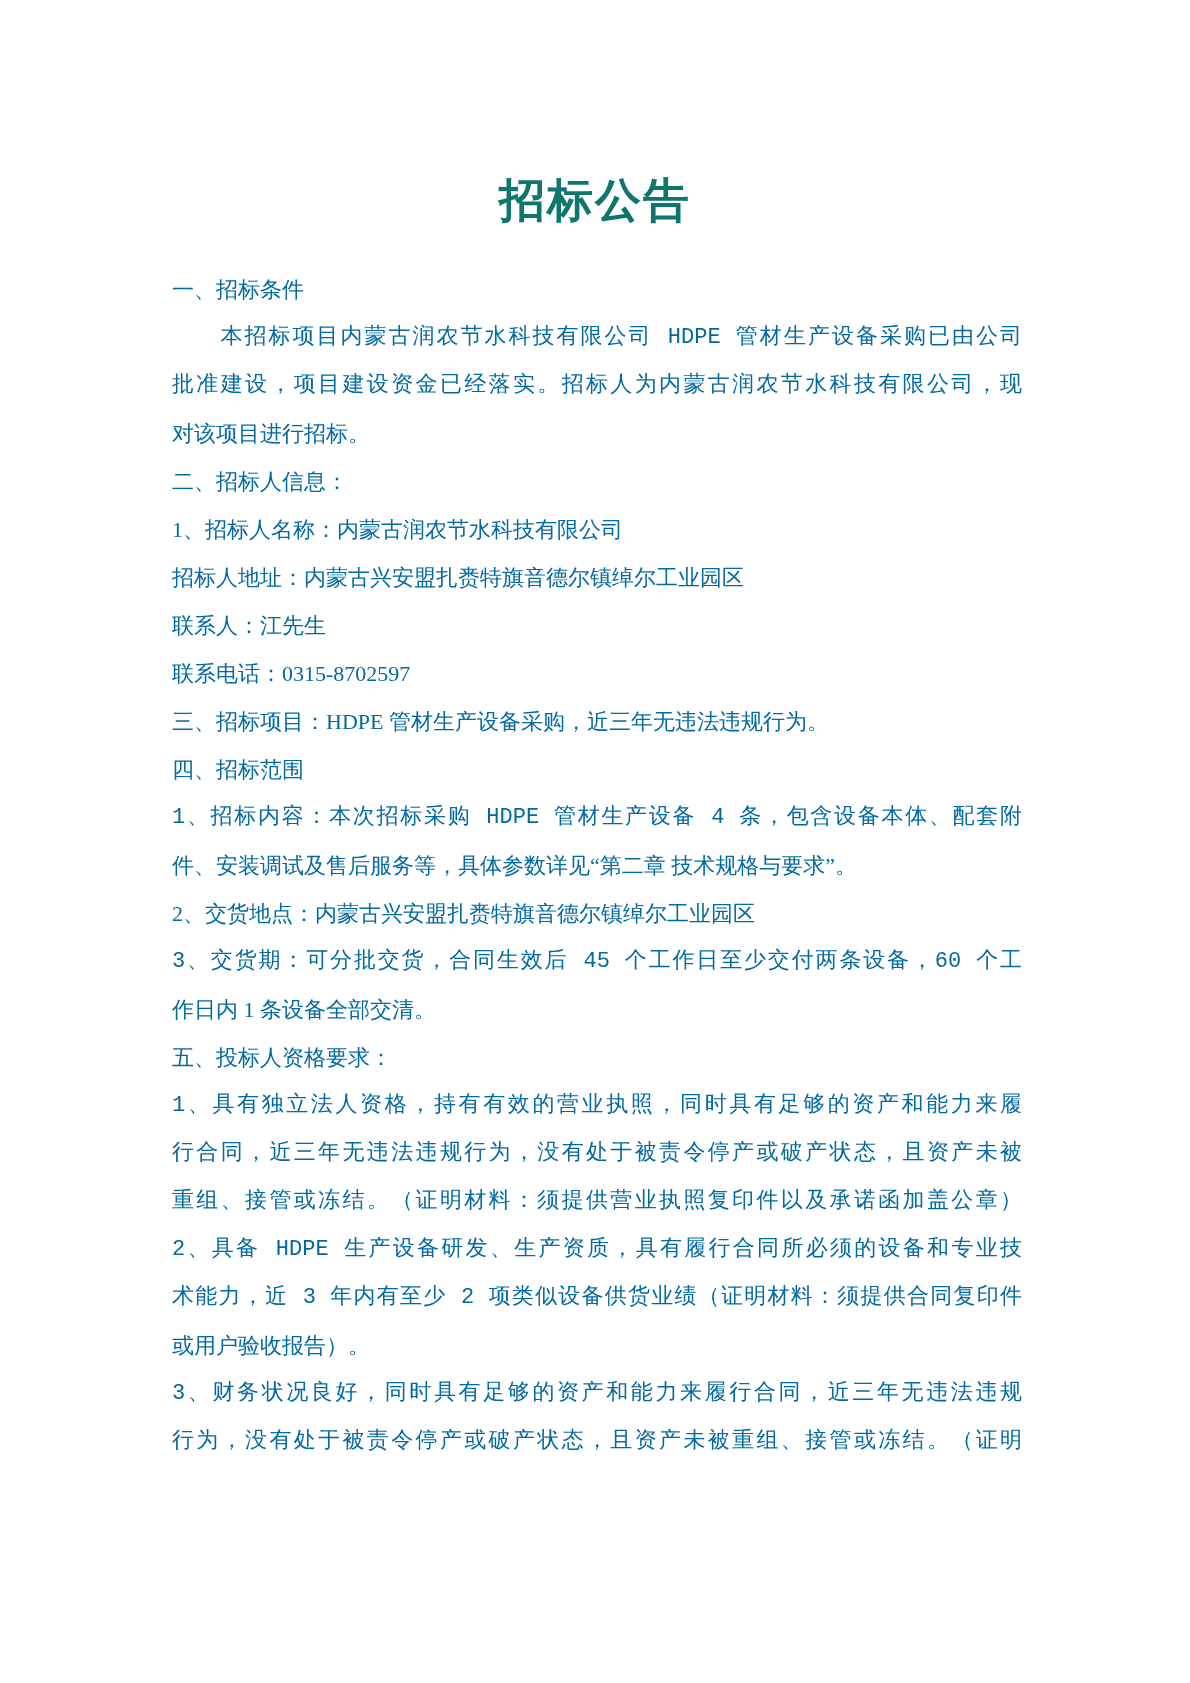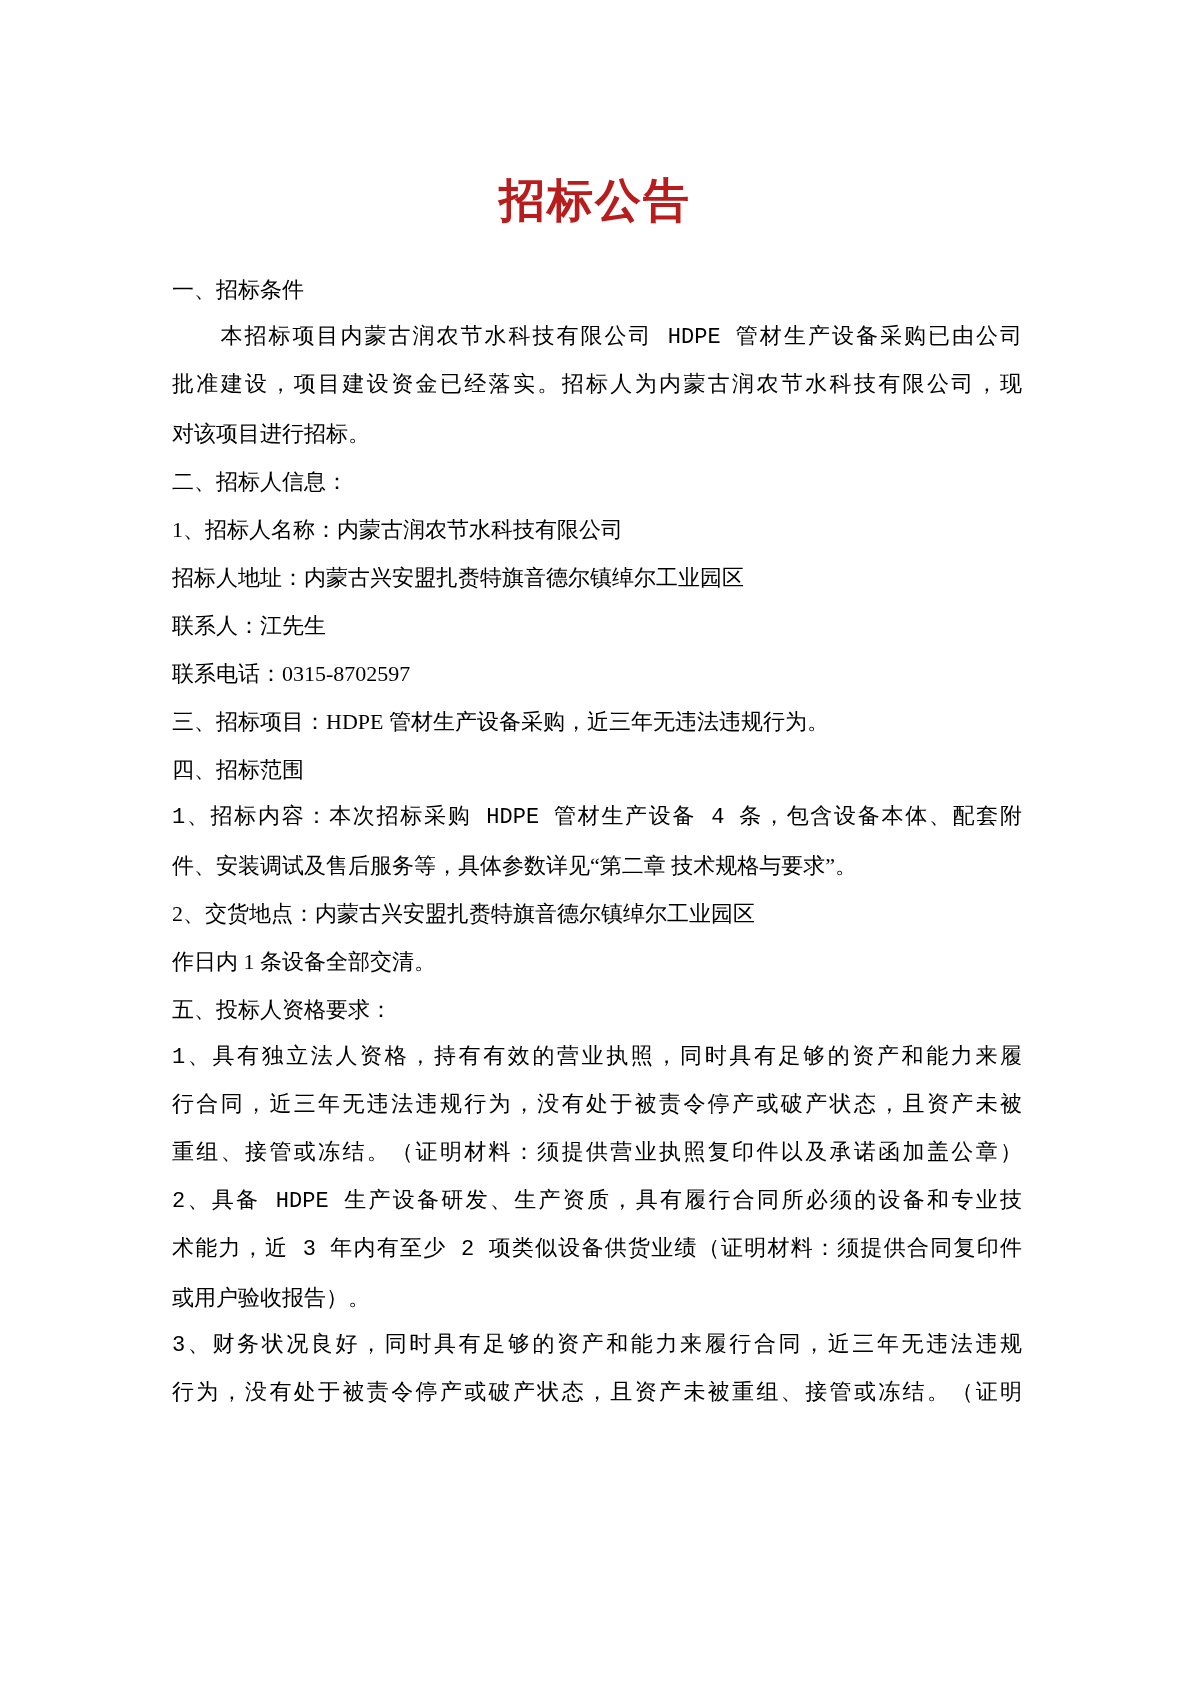--- a/index.html
+++ b/index.html
@@ -16,31 +16,31 @@
     font-family: "Liberation Serif", "DejaVu Serif", serif;
     color: #111111;
   }
   .doc-title {
     padding-top: 170px;
     margin: 0 172px 34px 172px;
     text-align: center;
     font-size: 46px;
     font-weight: bold;
     letter-spacing: 2px;
-    color: #b91c1c;
+    color: #0f766e;
   }
   .doc-body {
     margin: 0 168px 0 172px; 
   }
   .doc-line {
     font-size: 22px;
     height: 48px;
     line-height: 48px;
     white-space: nowrap;
-    color: #000000;
+    color: #0369a1;
   }
   .doc-line.justify {
     white-space: normal;
     text-align: justify;
     text-align-last: justify;
     font-family: Liberation Mono, monospace;
   }
   .doc-line.indent {
     text-indent: 2.2em;
   }
@@ -58,20 +58,21 @@
       <div class="doc-line">二、招标人信息：</div>
       <div class="doc-line">1、招标人名称：内蒙古润农节水科技有限公司</div>
       <div class="doc-line">招标人地址：内蒙古兴安盟扎赉特旗音德尔镇绰尔工业园区</div>
       <div class="doc-line">联系人：江先生</div>
       <div class="doc-line">联系电话：0315-8702597</div>
       <div class="doc-line">三、招标项目：HDPE 管材生产设备采购，近三年无违法违规行为。</div>
       <div class="doc-line">四、招标范围</div>
       <div class="doc-line justify">1、招标内容：本次招标采购 HDPE 管材生产设备 4 条，包含设备本体、配套附</div>
       <div class="doc-line">件、安装调试及售后服务等，具体参数详见“第二章 技术规格与要求”。</div>
       <div class="doc-line">2、交货地点：内蒙古兴安盟扎赉特旗音德尔镇绰尔工业园区</div>
+      <div class="doc-line justify">3、交货期：可分批交货，合同生效后 45 个工作日至少交付两条设备，60 个工</div>
       <div class="doc-line">作日内 1 条设备全部交清。</div>
       <div class="doc-line">五、投标人资格要求：</div>
       <div class="doc-line justify">1、具有独立法人资格，持有有效的营业执照，同时具有足够的资产和能力来履</div>
       <div class="doc-line justify">行合同，近三年无违法违规行为，没有处于被责令停产或破产状态，且资产未被</div>
       <div class="doc-line justify">重组、接管或冻结。（证明材料：须提供营业执照复印件以及承诺函加盖公章）</div>
       <div class="doc-line justify">2、具备 HDPE 生产设备研发、生产资质，具有履行合同所必须的设备和专业技</div>
       <div class="doc-line justify">术能力，近 3 年内有至少 2 项类似设备供货业绩（证明材料：须提供合同复印件</div>
       <div class="doc-line">或用户验收报告）。</div>
       <div class="doc-line justify">3、财务状况良好，同时具有足够的资产和能力来履行合同，近三年无违法违规</div>
       <div class="doc-line justify">行为，没有处于被责令停产或破产状态，且资产未被重组、接管或冻结。（证明</div>

